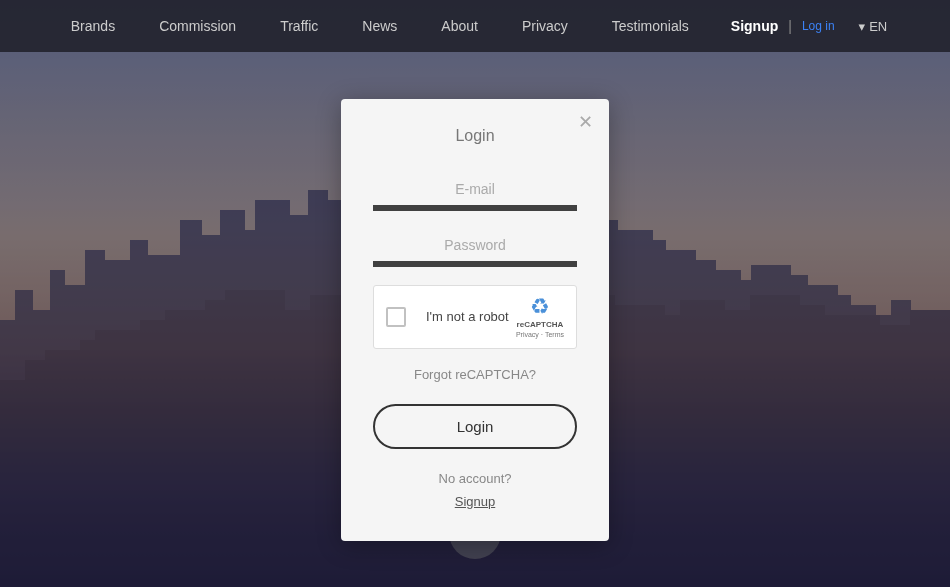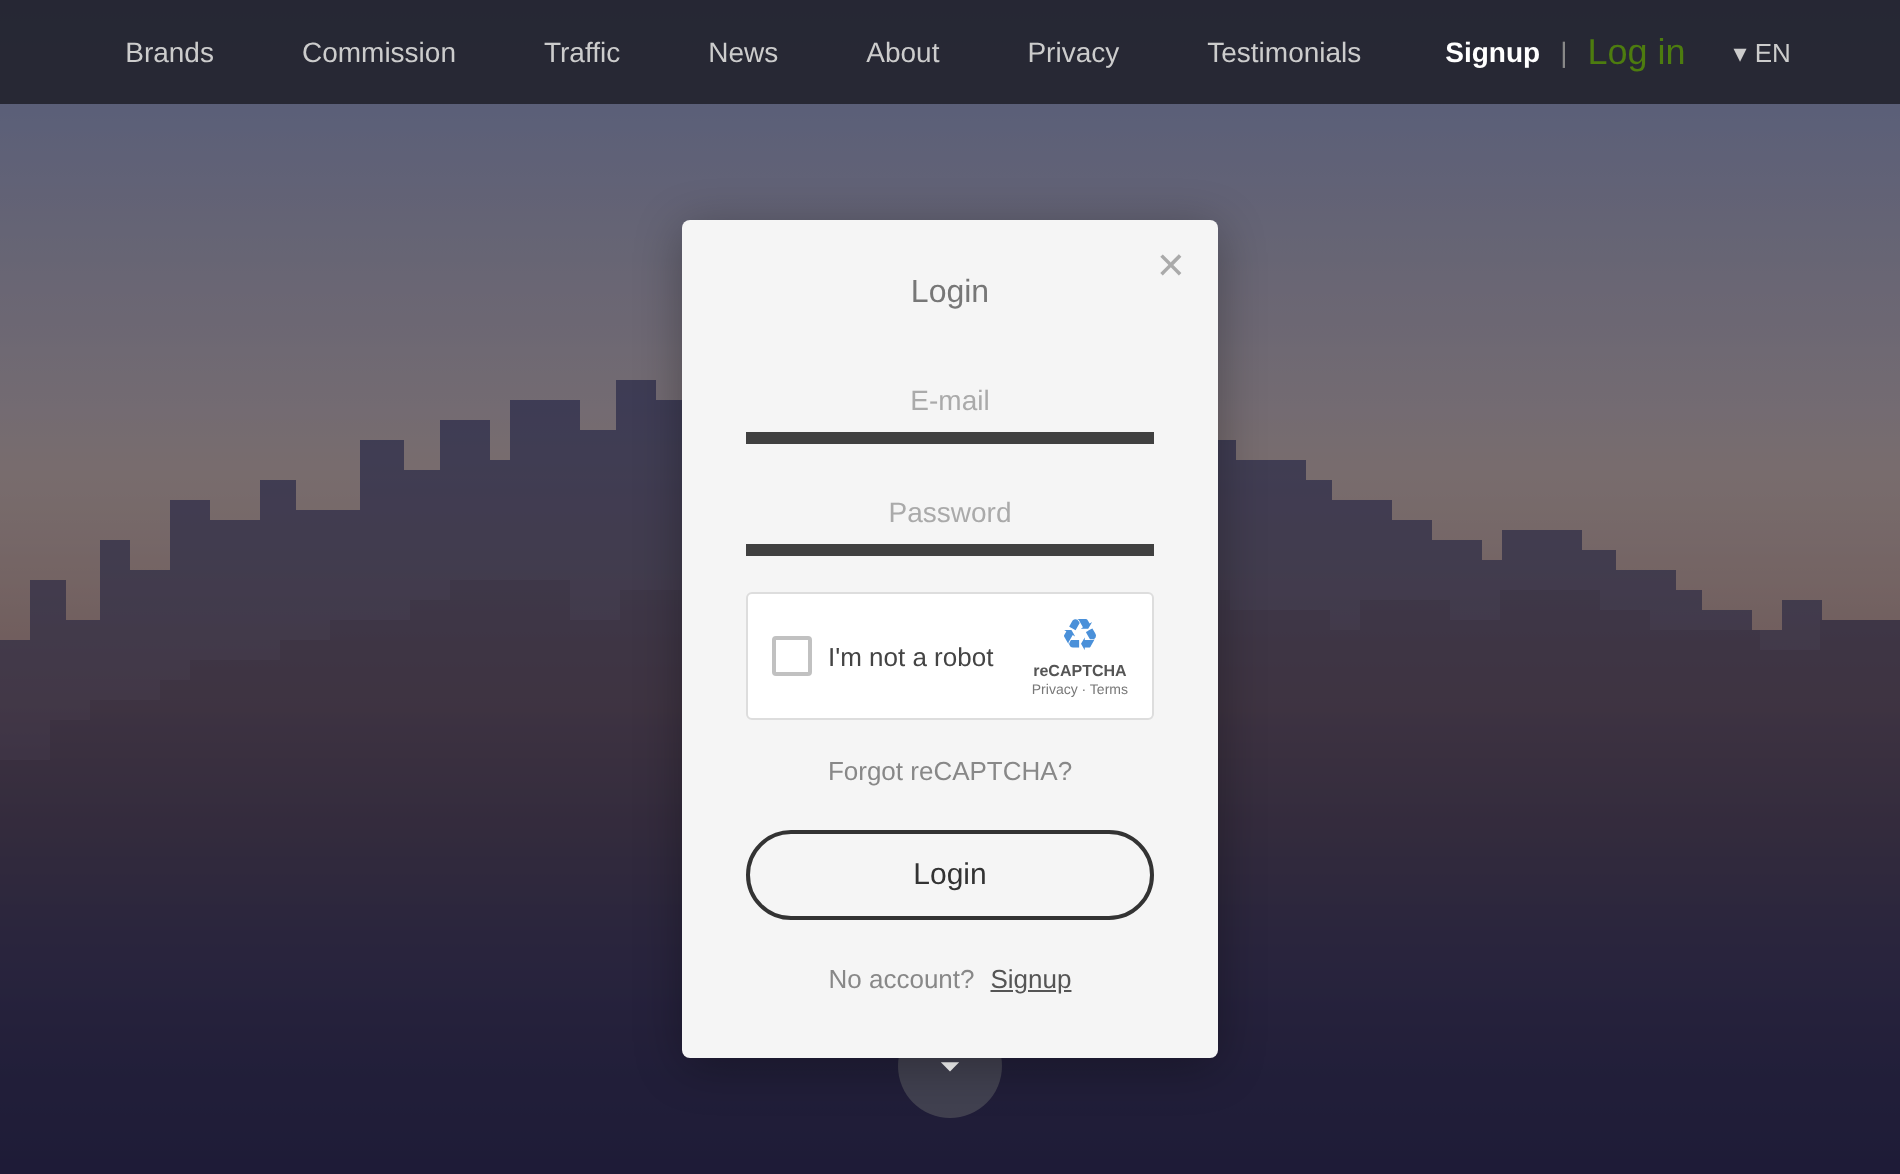--- a/index.html
+++ b/index.html
@@ -84,22 +84,22 @@
       padding: 0 10px;
       cursor: pointer;
     }
 
     .nav-divider {
       color: #888;
       font-size: 14px;
     }
 
     .nav-login {
-      color: #4d7c0f;
-      font-size: 18px;
+      color: #3b82f6;
+      font-size: 12px;
       padding: 0 10px;
       cursor: pointer;
     }
 
     .nav-lang {
       color: #ccc;
       font-size: 13px;
       padding: 0 14px;
       cursor: pointer;
       display: flex;
@@ -173,21 +173,21 @@
       padding: 10px 12px;
       display: flex;
       align-items: center;
       justify-content: space-between;
       margin-bottom: 18px;
     }
 
     .recaptcha-left {
       display: flex;
       align-items: center;
-      gap: 8px;
+      gap: 20px;
     }
 
     .recaptcha-checkbox {
       width: 20px;
       height: 20px;
       border: 2px solid #c1c1c1;
       border-radius: 2px;
       cursor: pointer;
       flex-shrink: 0;
     }
@@ -246,20 +246,21 @@
       font-weight: normal;
     }
 
     .modal-footer {
       display: flex;
       align-items: center;
       justify-content: center;
       gap: 8px;
       font-size: 13px;
       color: #888;
+      flex-direction: column;
     }
 
     .signup-link {
       color: #555;
       text-decoration: underline;
       cursor: pointer;
     }
 
     
     .scroll-btn {

